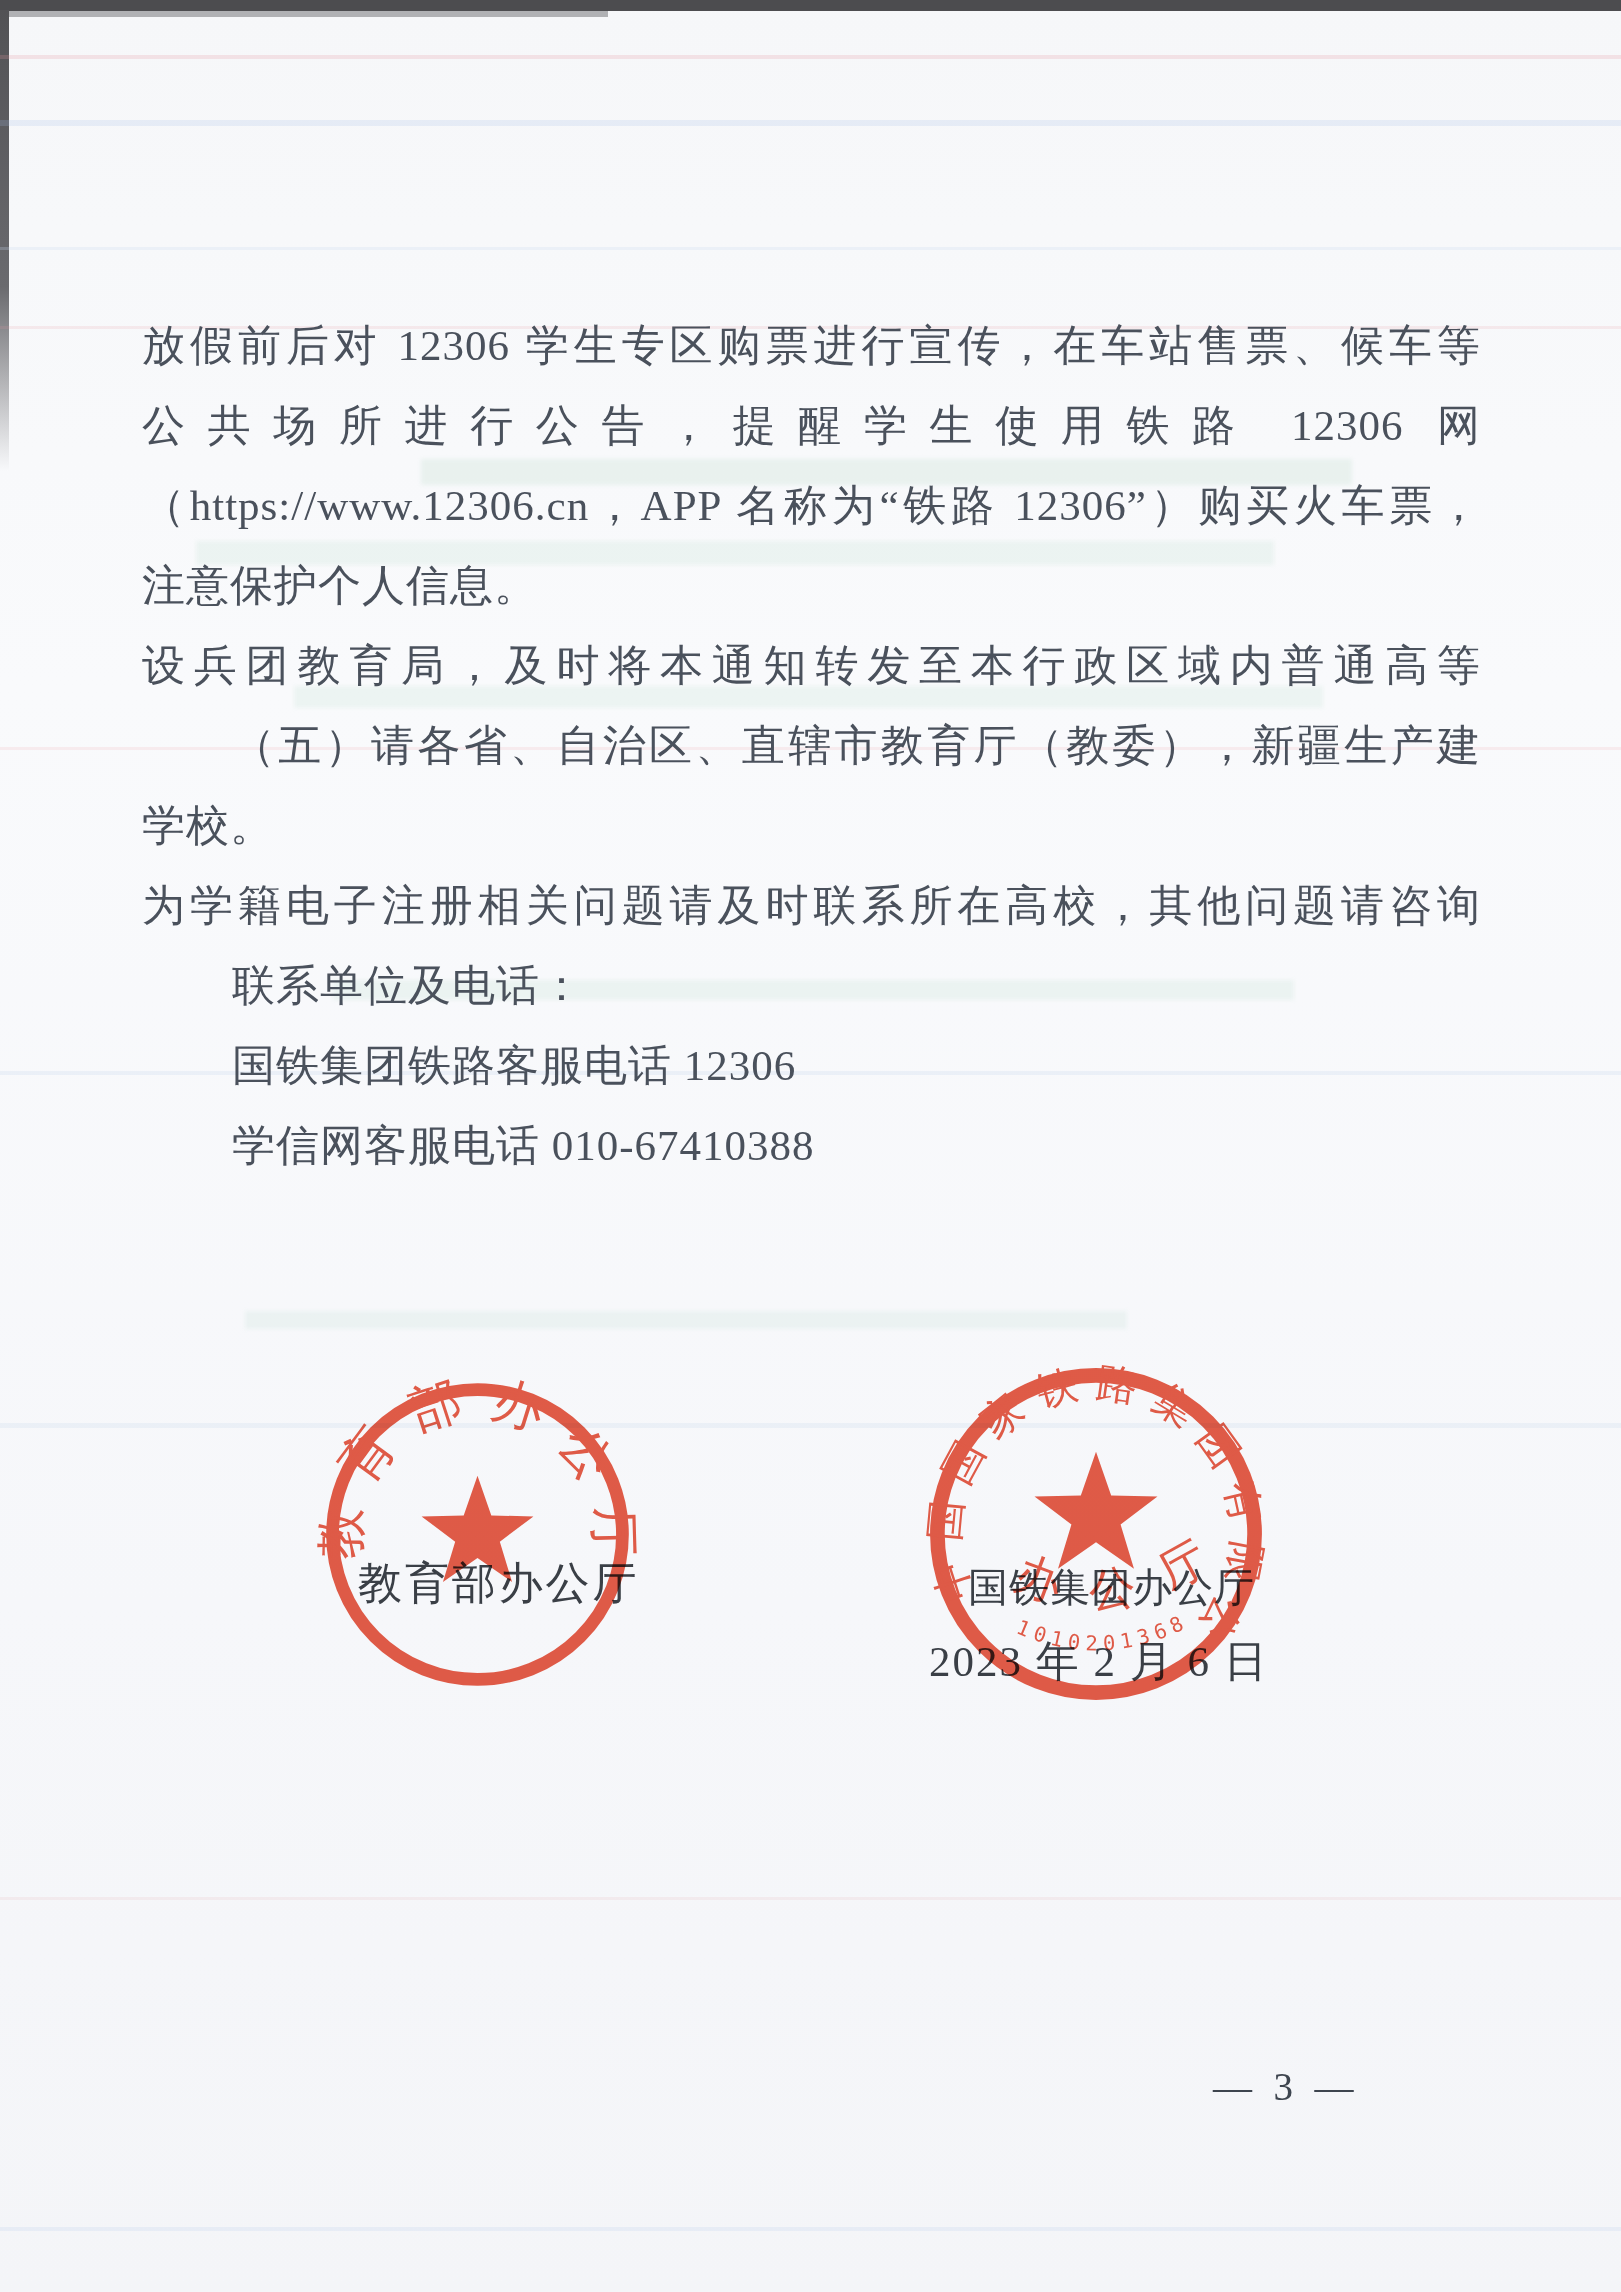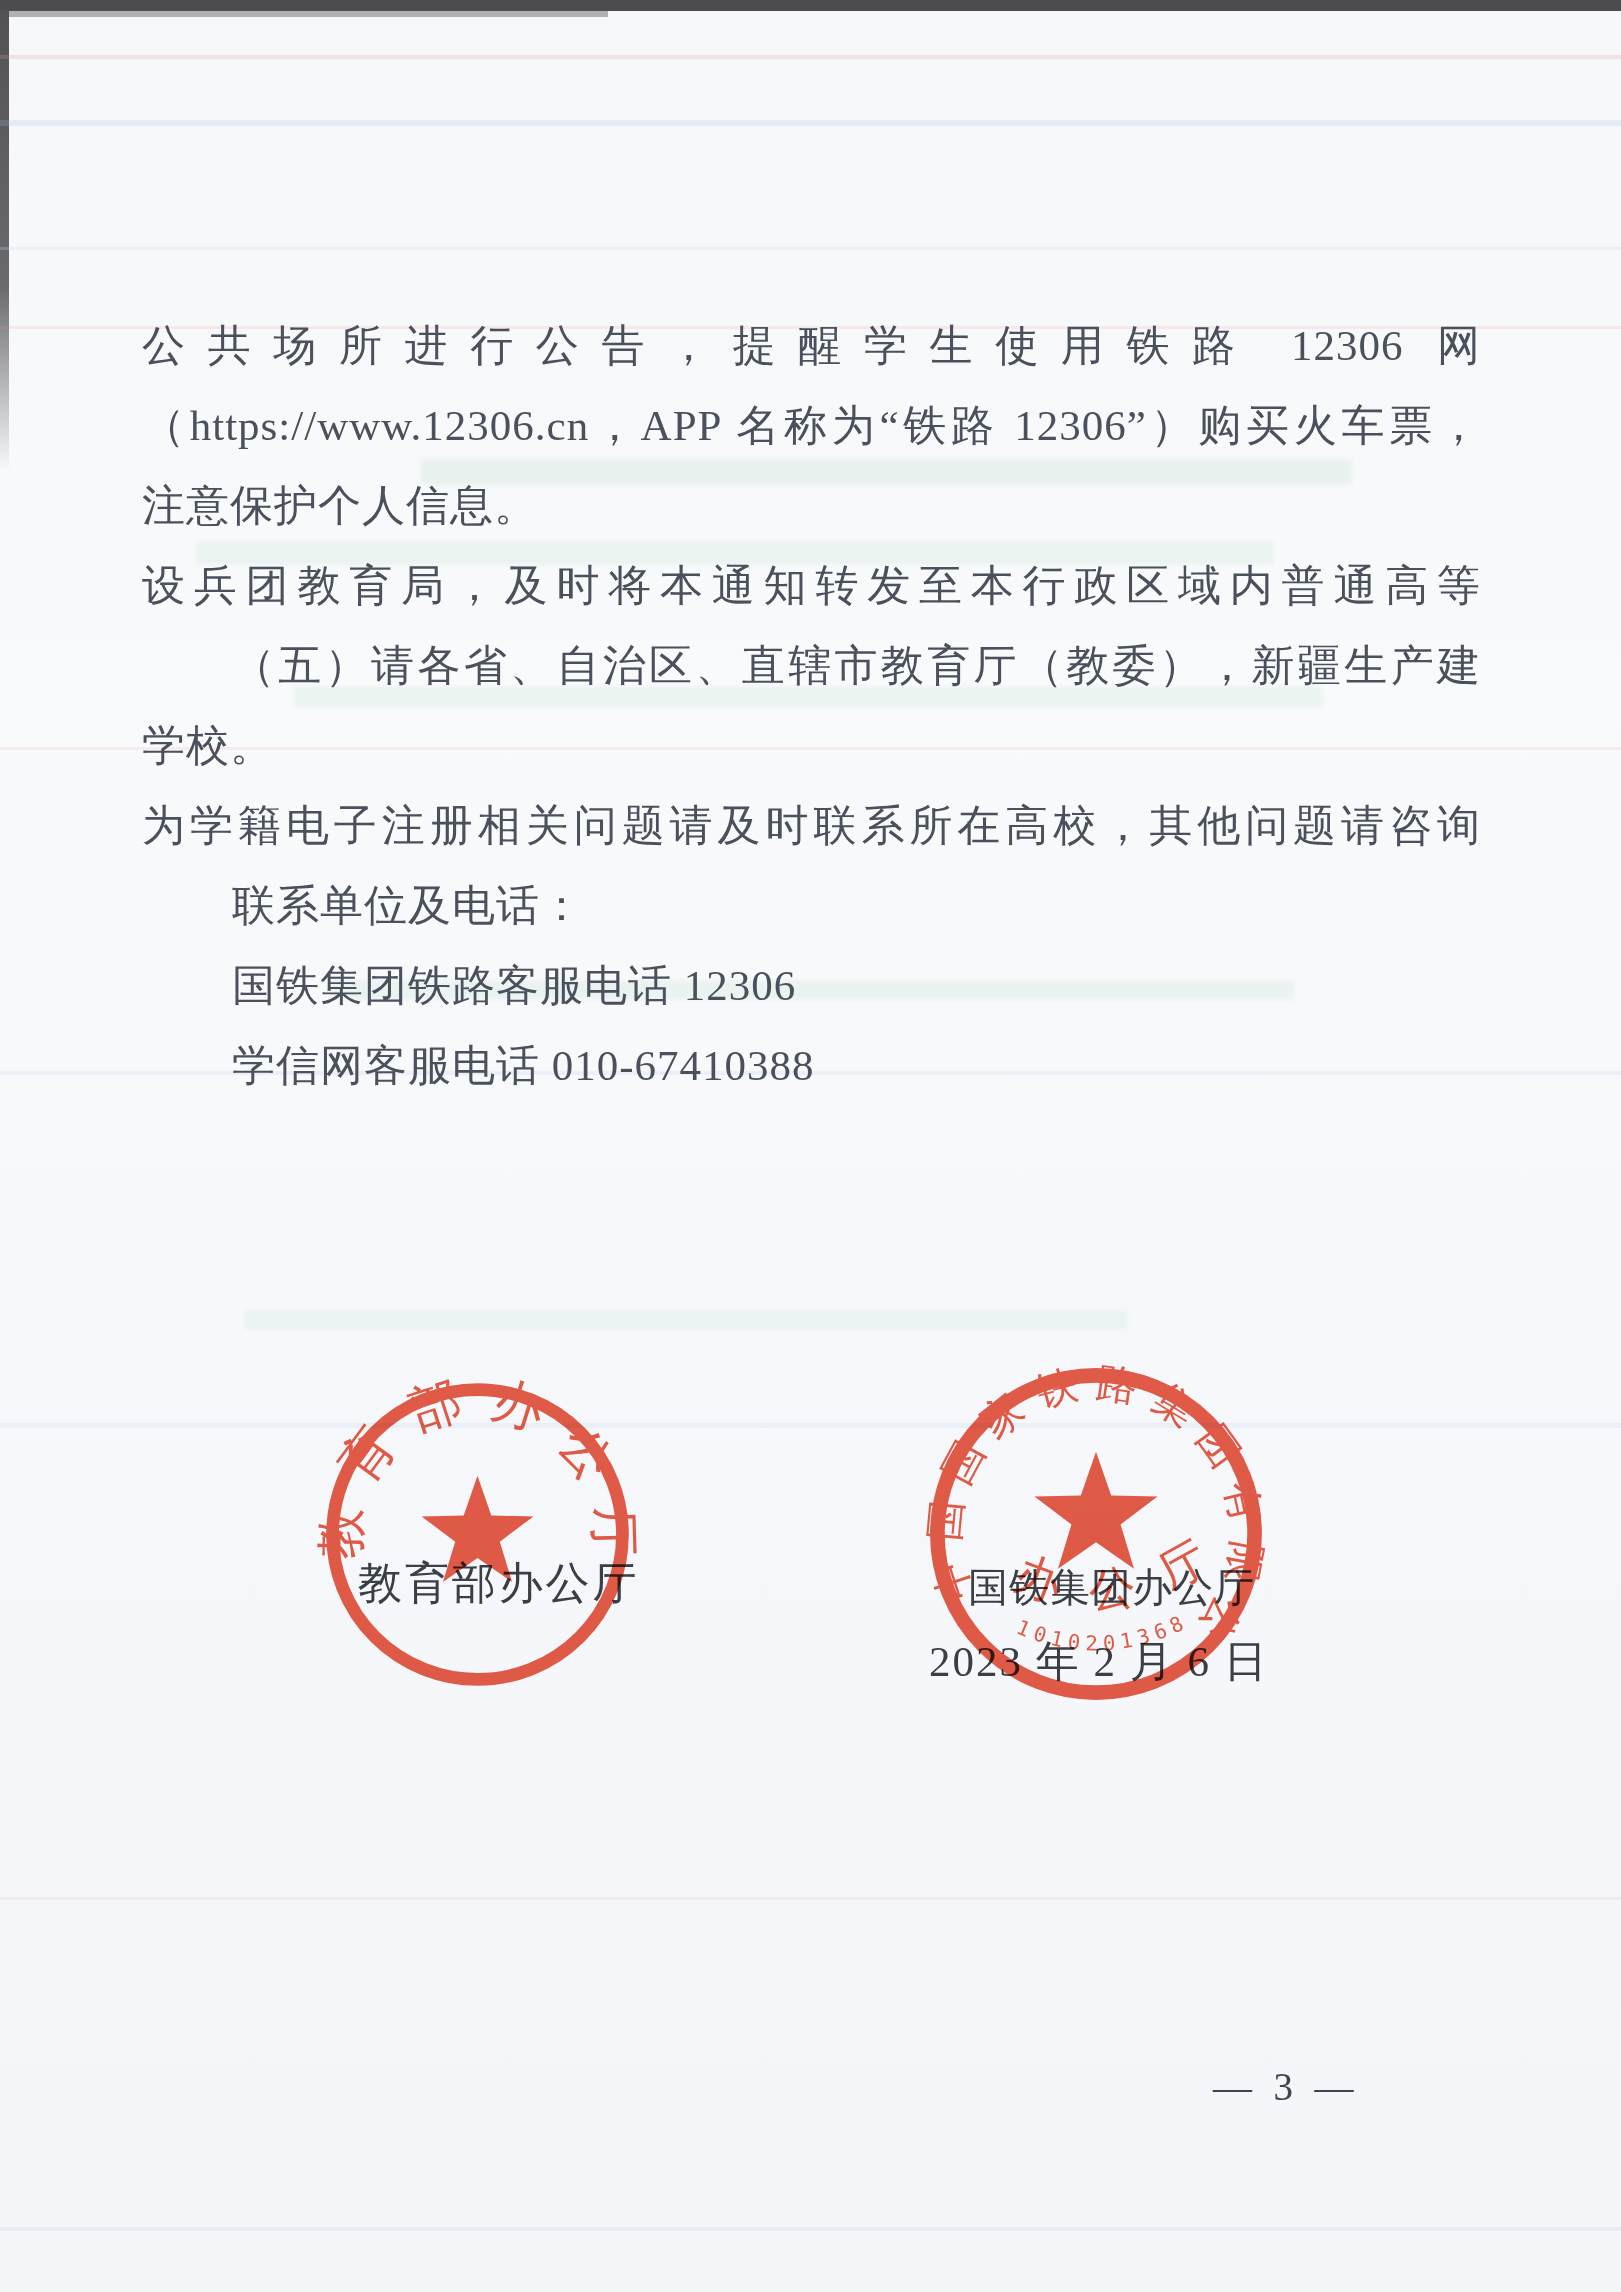--- a/index.html
+++ b/index.html
@@ -74,20 +74,21 @@
   <div class="streak g3"></div>
   <div class="streak s5"></div>
   <div class="streak g4"></div>
   <div class="streak s6"></div>
   <div class="streak g5"></div>
   <div class="streak s7"></div>
   <div class="streak s8"></div>
   <div class="streak s9"></div>
 
   <div class="text-block">
+    <span class="line stretch">放假前后对 12306 学生专区购票进行宣传，在车站售票、候车等</span>
     <span class="line stretch">公共场所进行公告，提醒学生使用铁路 12306 网</span>
     <span class="line stretch">（https://www.12306.cn，APP 名称为“铁路 12306”）购买火车票，</span>
     <span class="line">注意保护个人信息。</span>
     <span class="line stretch">设兵团教育局，及时将本通知转发至本行政区域内普通高等</span>
     <span class="line stretch indent">（五）请各省、自治区、直辖市教育厅（教委），新疆生产建</span>
     <span class="line">学校。</span>
     <span class="line stretch">为学籍电子注册相关问题请及时联系所在高校，其他问题请咨询</span>
     <span class="line indent">联系单位及电话：</span>
     <span class="line indent">国铁集团铁路客服电话 12306</span>
     <span class="line indent">学信网客服电话 010-67410388</span>

